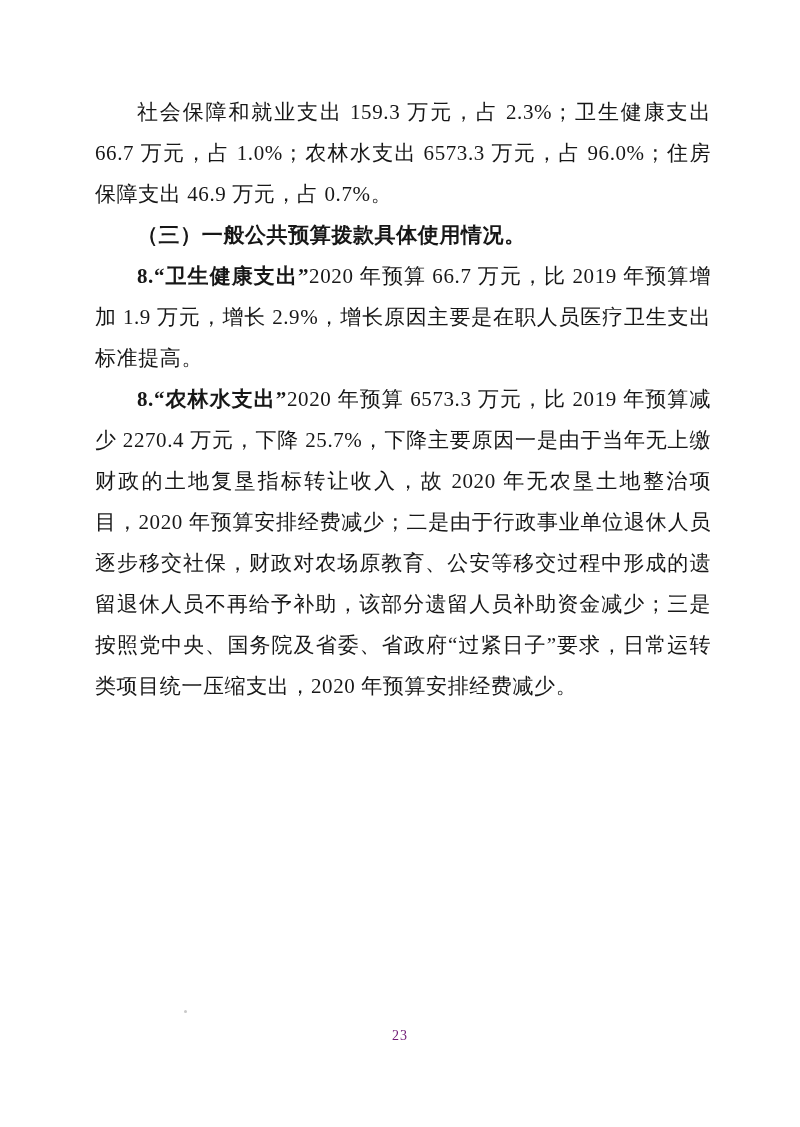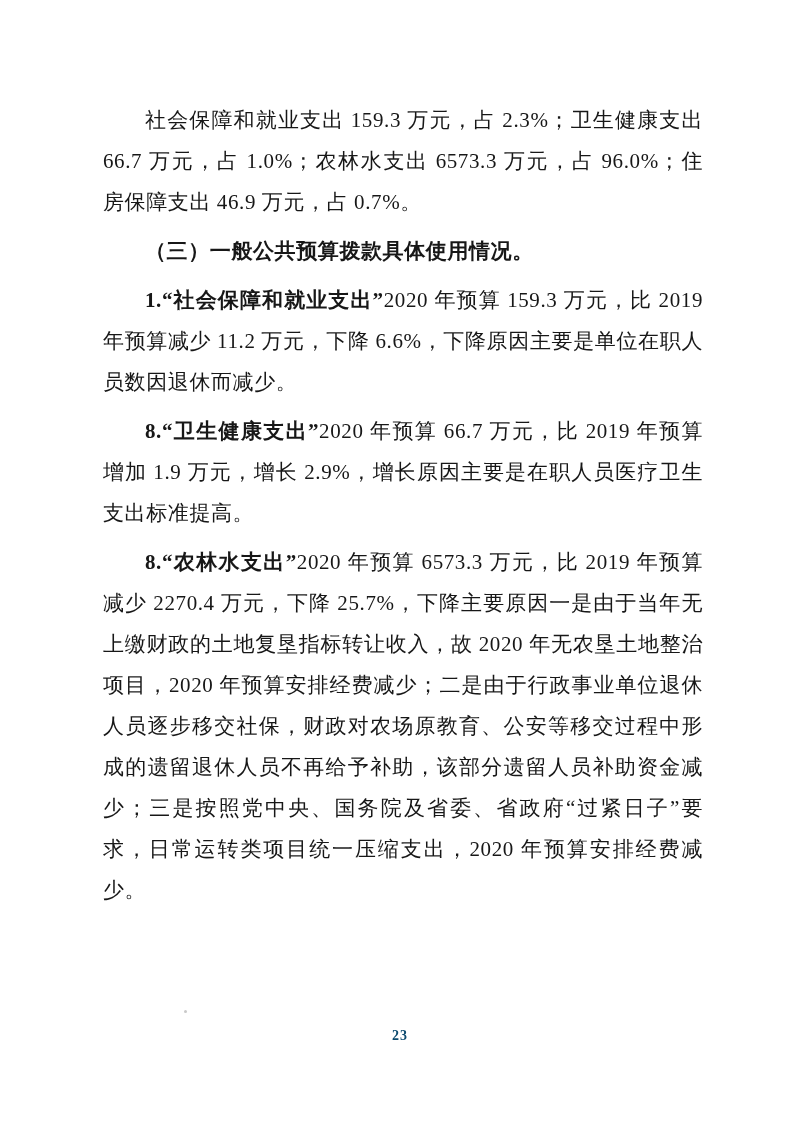--- a/index.html
+++ b/index.html
@@ -24,39 +24,38 @@
     position: absolute;
     left: 95px;
     top: 92px;
     width: 616px;
     font-size: 21px;
     line-height: 41px;
     text-align: justify;
     letter-spacing: 0.6px;
   }
   .content p {
-    margin: 8px;
+    margin: 0;
     text-indent: 2em;
   }
   .heading {
     font-weight: bold;
   }
   .lead {
     font-weight: bold;
   }
   .page-number {
     position: absolute;
     top: 1028px;
     left: 0;
     width: 100%;
     text-align: center;
     font-size: 14px;
     letter-spacing: 1px;
-    color: #0c4a6e;
-    font-weight: bold;
+    color: #701a75;
   }
   .speck {
     position: absolute;
     left: 184px;
     top: 1010px;
     width: 3px;
     height: 3px;
     border-radius: 50%;
     background: #c9c9c9;
   }
@@ -64,21 +63,20 @@
 </head>
 <body>
 
 <div class="page">
   <div class="content">
 
     <p>社会保障和就业支出 159.3 万元，占 2.3%；卫生健康支出 66.7 万元，占 1.0%；农林水支出 6573.3 万元，占 96.0%；住房保障支出 46.9 万元，占 0.7%。</p>
 
     <p class="heading">（三）一般公共预算拨款具体使用情况。</p>
 
-    <p><span class="lead">1.“社会保障和就业支出”</span><span>2020 年预算 159.3 万元，比 2019 年预算减少 11.2 万元，下降 6.6%，下降原因主要是单位在职人员数因退休而减少。</span></p>
 
     <p><span class="lead">8.“卫生健康支出”</span><span>2020 年预算 66.7 万元，比 2019 年预算增加 1.9 万元，增长 2.9%，增长原因主要是在职人员医疗卫生支出标准提高。</span></p>
 
     <p><span class="lead">8.“农林水支出”</span><span>2020 年预算 6573.3 万元，比 2019 年预算减少 2270.4 万元，下降 25.7%，下降主要原因一是由于当年无上缴财政的土地复垦指标转让收入，故 2020 年无农垦土地整治项目，2020 年预算安排经费减少；二是由于行政事业单位退休人员逐步移交社保，财政对农场原教育、公安等移交过程中形成的遗留退休人员不再给予补助，该部分遗留人员补助资金减少；三是按照党中央、国务院及省委、省政府“过紧日子”要求，日常运转类项目统一压缩支出，2020 年预算安排经费减少。</span></p>
 
 
   </div>
 
   <div class="speck"></div>
 

